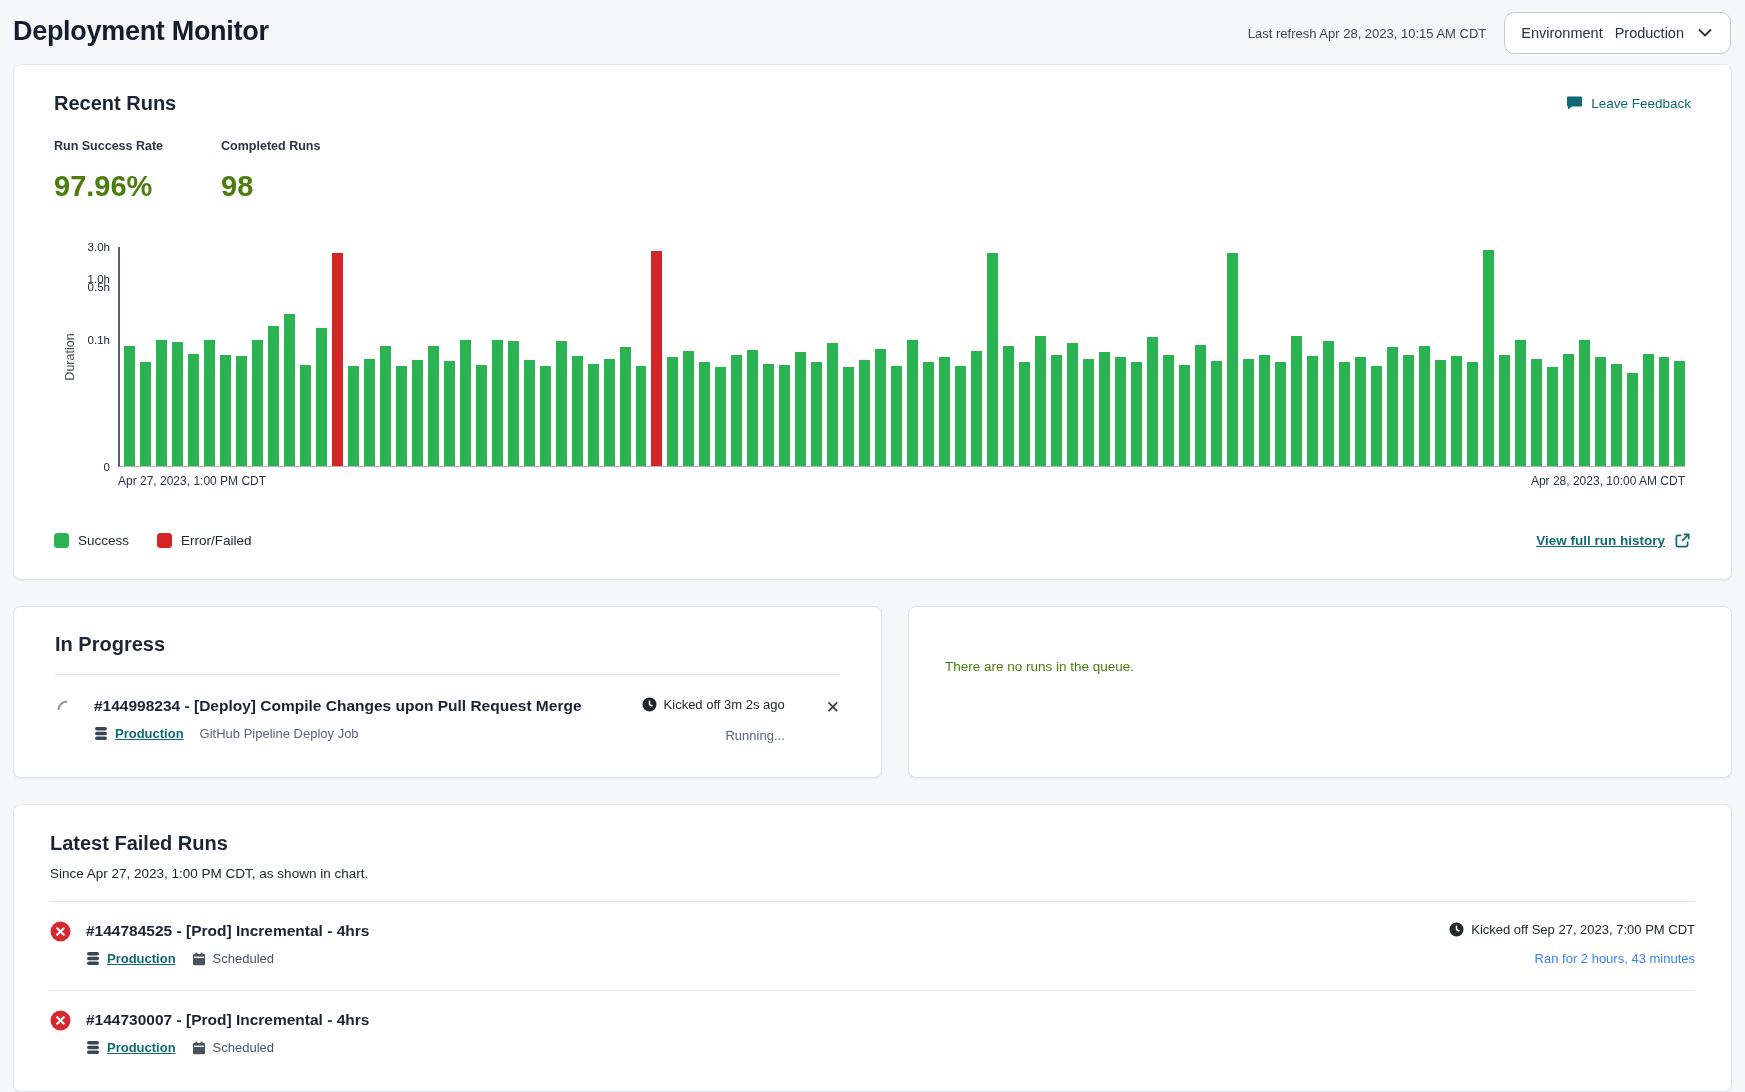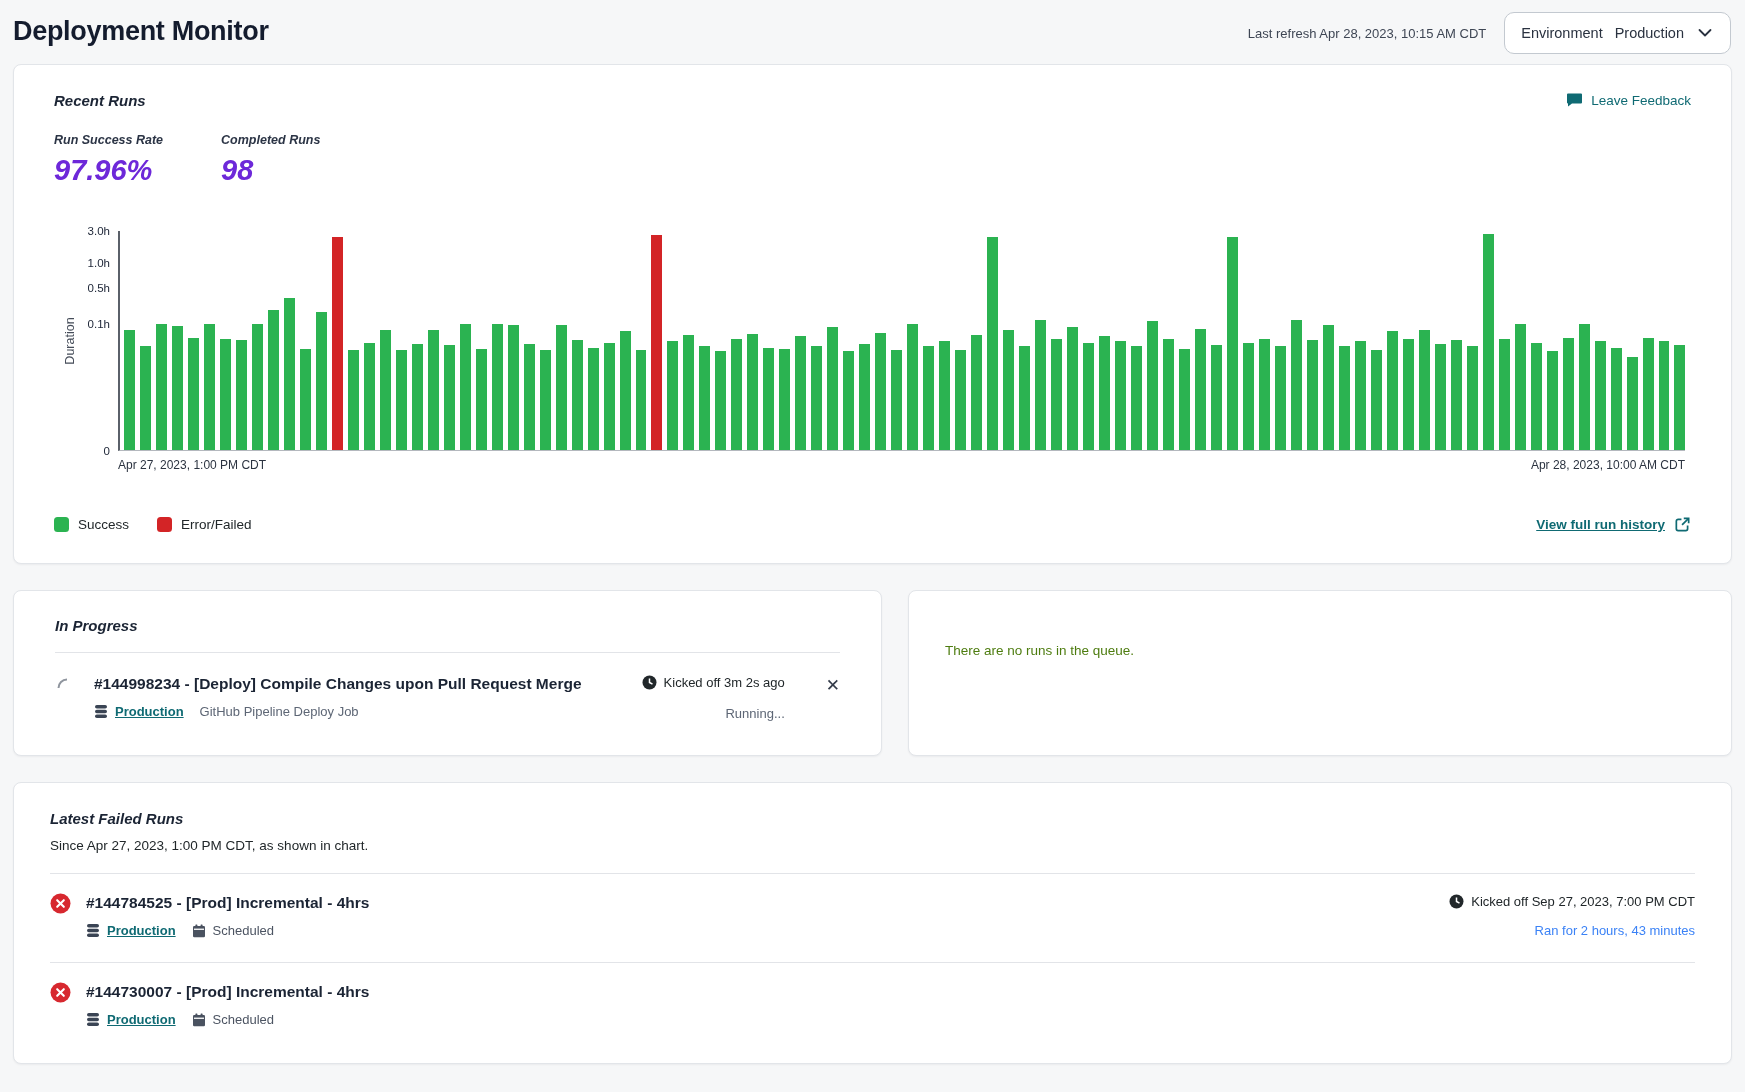--- a/index.html
+++ b/index.html
@@ -13,30 +13,30 @@
   .header-right { display:flex; align-items:center; gap:18px; }
   .last-refresh { font-size:13px; color:#3e4654; }
   .env-select { display:flex; align-items:center; gap:12px; background:#fff;
     border:1px solid #c3c9d0; border-radius:10px; padding:11px 16px; font-size:14.5px;
     color:#2a3240; cursor:pointer; }
   .env-select .chev { width:18px; height:18px; }
 
   
   .card { background:#fff; border:1px solid #e2e5e9; border-radius:8px;
     box-shadow:0 1px 2px rgba(20,28,46,.05); }
-  .card-title { font-size:15px; font-weight:bold; color:#1b2434;font-style:italic; }
+  .card-title { font-size:20px; font-weight:bold; color:#1b2434; }
 
   
   .recent-runs { margin:0 13px; padding:27px 40px 30px; }
   .rr-head { display:flex; justify-content:space-between; align-items:center; }
   .teal-link { color:#0f6a73; font-size:13.5px; text-decoration:none; display:inline-flex;
     align-items:center; gap:8px; cursor:pointer; }
-  .metrics { display:flex; gap:58px; margin-top:24px;font-style:italic; }
+  .metrics { display:flex; gap:58px; margin-top:24px; }
   .metric-label { font-size:12.5px; font-weight:bold; color:#2b3445; }
-  .metric-value { font-size:29px; font-weight:bold; margin-top:7px; color:#6d28d9; }
+  .metric-value { font-size:29px; font-weight:bold; margin-top:17px; color:#4d7c0f; }
 
   .chart-wrap { display:flex; margin-top:44px; }
   .y-col { width:64px; position:relative; height:220px; flex:none; }
   .y-axis-title { position:absolute; left:-8px; top:50%;
     transform:translateY(-50%) rotate(-90deg); font-size:12.5px; color:#454c59; }
   .y-tick { position:absolute; right:8px; font-size:11.5px; color:#21293a;
     transform:translateY(50%); }
   .plot { flex:1; position:relative; height:220px; border-left:2px solid #5a6069;
     border-bottom:1.5px solid #b4b8be; margin-right:6px; }
   .bars { position:absolute; left:4px; right:0; bottom:0; top:0;
@@ -122,21 +122,21 @@
       <div class="metric-value">98</div>
     </div>
   </div>
 
   <div class="chart-wrap">
     <div class="y-col">
       <span class="y-axis-title">Duration</span>
 
     <span class="y-tick" style="bottom: 220px;">3.0h</span>
         <span class="y-tick" style="bottom: 188.1px;">1.0h</span>
-        <span class="y-tick" style="bottom: 163px;">0.5h</span>
+        <span class="y-tick" style="bottom: 180px;">0.5h</span>
         <span class="y-tick" style="bottom: 126.94px;">0.1h</span>
         <span class="y-tick" style="bottom: 0px;">0</span>
       </div>
     <div class="plot">
       <div class="bars">
           <div class="bar" style="height: 54.81%; background: rgb(43, 179, 81);"></div>
           <div class="bar" style="height: 47.31%; background: rgb(43, 179, 81);"></div>
           <div class="bar" style="height: 57.75%; background: rgb(43, 179, 81);"></div>
           <div class="bar" style="height: 56.55%; background: rgb(43, 179, 81);"></div>
           <div class="bar" style="height: 51.35%; background: rgb(43, 179, 81);"></div>

